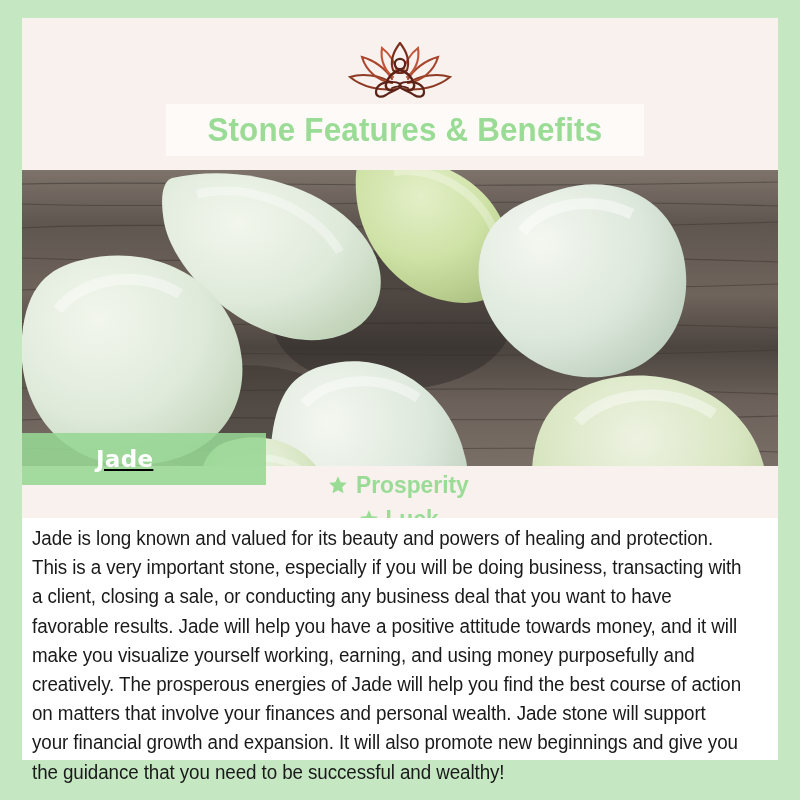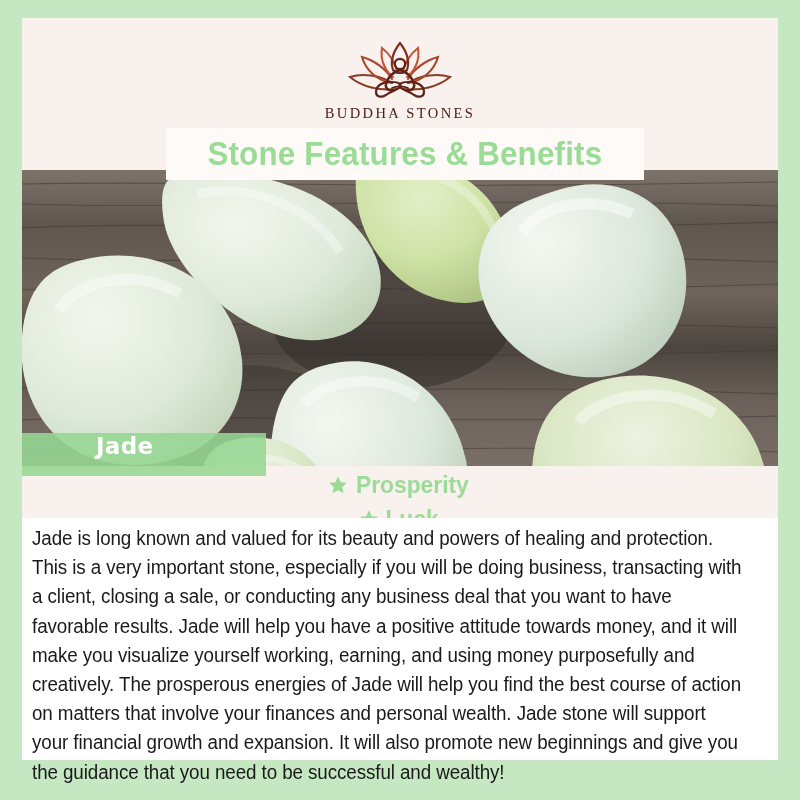--- a/index.html
+++ b/index.html
@@ -68,21 +68,21 @@
     left: 0; top: 152px;
     width: 756px; height: 296px;
     overflow: hidden;
     background: #6d635c;
   }
   .photo svg { display: block; width: 756px; height: 296px; }
 
   
   .title-banner {
     position: absolute;
-    left: 144px; top: 110px;
+    left: 144px; top: 86px;
     width: 478px; height: 52px;
     background: #fdfaf7;
     display: flex;
     align-items: center;
     justify-content: center;
     z-index: 5;
   }
   .title-text {
     font-family: "Liberation Sans Narrow", "Liberation Sans", sans-serif;
     font-weight: bold;
@@ -90,25 +90,26 @@
     color: #9adc96;
     letter-spacing: 0.2px;
     transform: scaleX(0.95);
     white-space: nowrap;
   }
 
   
   .name-banner {
     position: absolute;
     left: 0; top: 415px;
-    width: 244px; height: 43px;
+    width: 244px; height: 52px;
     background: rgba(150, 214, 147, 0.88);
     display: flex;
-    align-items: flex-start;
+    align-items: center;
     z-index: 6;
+    text-decoration: underline;
   }
   .name-text {
     margin-left: 74px;
     font-family: "DejaVu Sans", sans-serif;
     font-weight: bold;
     font-size: 23px;
     color: #ffffff;
     letter-spacing: 0.3px;
   }
 

